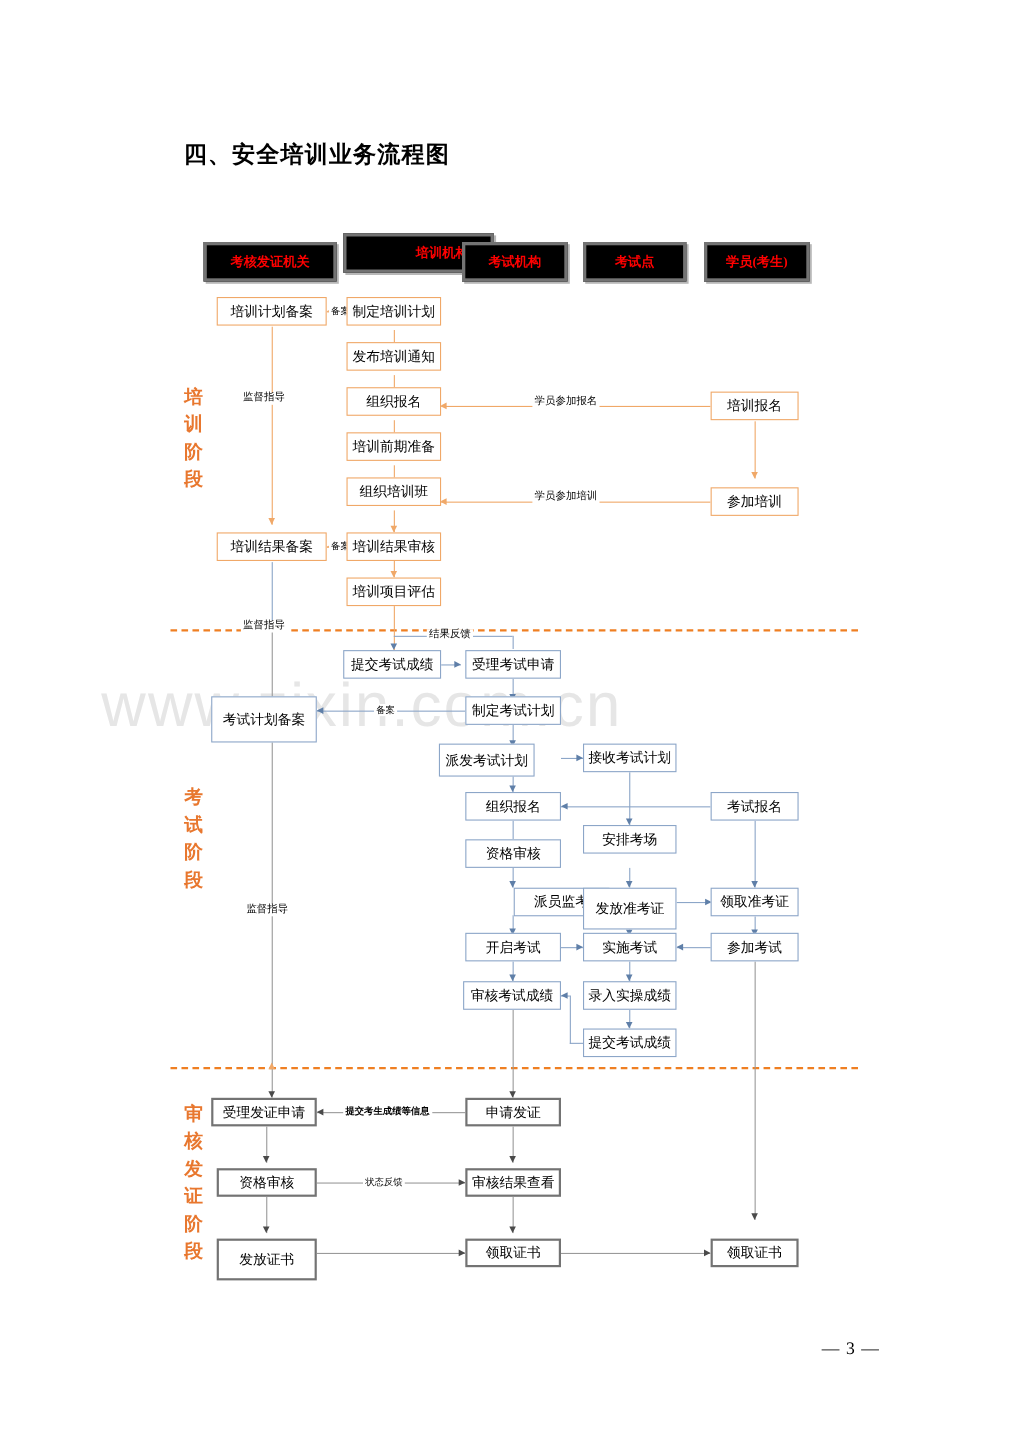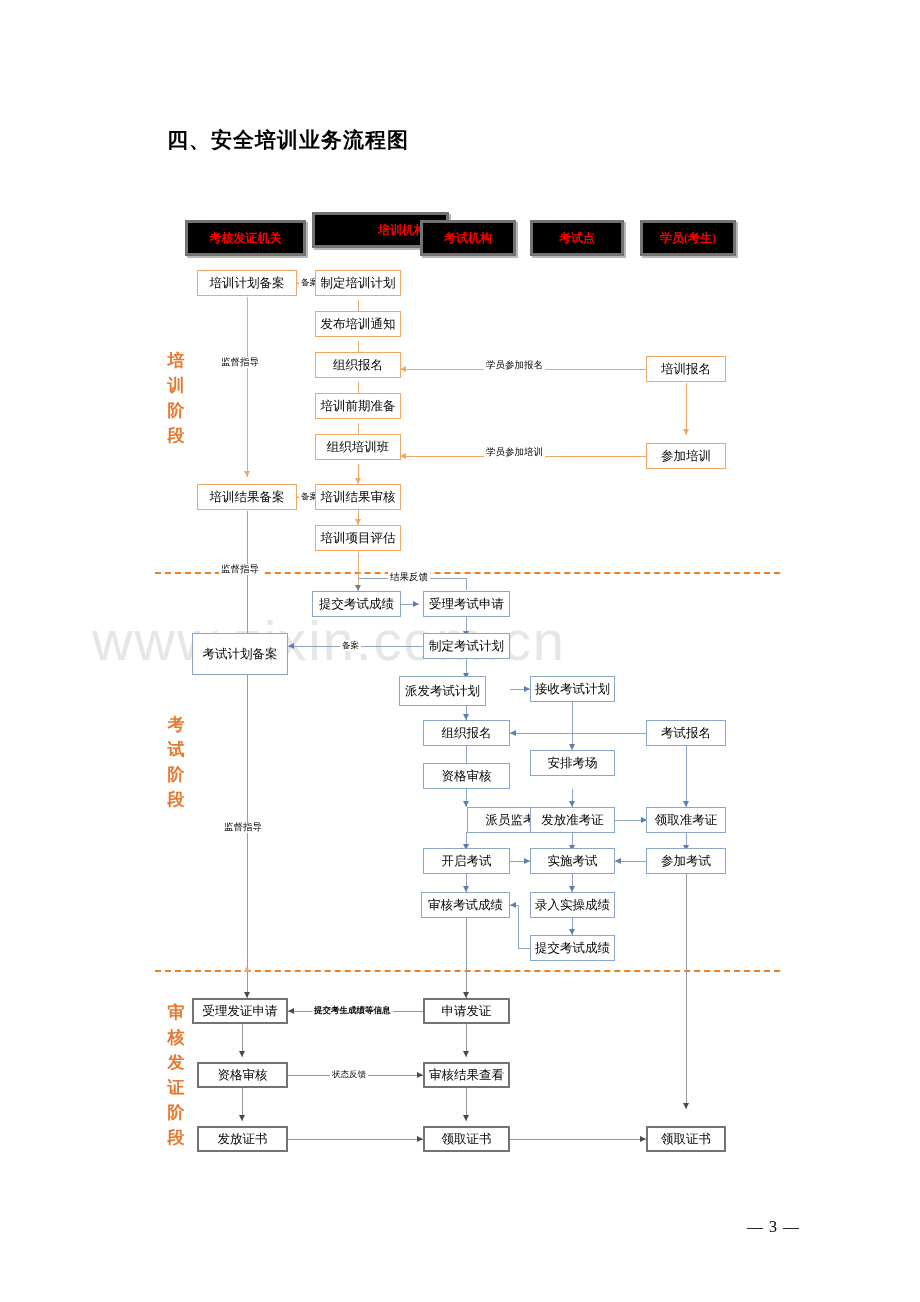--- a/index.html
+++ b/index.html
@@ -298,21 +298,21 @@
   <div class="node blue" style="left:423px;top:591px;width:87px;height:26px;">受理考试申请</div>
   <div class="node blue" style="left:192px;top:633px;width:96px;height:42px;">考试计划备案</div>
   <div class="node blue" style="left:423px;top:633px;width:87px;height:26px;">制定考试计划</div>
   <div class="node blue" style="left:399px;top:676px;width:87px;height:30px;">派发考试计划</div>
   <div class="node blue" style="left:530px;top:676px;width:85px;height:26px;">接收考试计划</div>
   <div class="node blue" style="left:423px;top:720px;width:87px;height:26px;">组织报名</div>
   <div class="node blue" style="left:646px;top:720px;width:80px;height:26px;">考试报名</div>
   <div class="node blue" style="left:423px;top:763px;width:87px;height:26px;">资格审核</div>
   <div class="node blue" style="left:530px;top:750px;width:85px;height:26px;">安排考场</div>
   <div class="node blue" style="left:423px;top:807px;width:87px;height:26px;margin-left:44px;">派员监考</div>
-  <div class="node blue" style="left:530px;top:807px;width:85px;height:26px;">发放准考证</div>
+  <div class="node blue" style="left:530px;top:807px;width:85px;height:38px;">发放准考证</div>
   <div class="node blue" style="left:646px;top:807px;width:80px;height:26px;">领取准考证</div>
   <div class="node blue" style="left:423px;top:848px;width:87px;height:26px;">开启考试</div>
   <div class="node blue" style="left:530px;top:848px;width:85px;height:26px;">实施考试</div>
   <div class="node blue" style="left:646px;top:848px;width:80px;height:26px;">参加考试</div>
   <div class="node blue" style="left:421px;top:892px;width:89px;height:26px;">审核考试成绩</div>
   <div class="node blue" style="left:530px;top:892px;width:85px;height:26px;">录入实操成绩</div>
   <div class="node blue" style="left:530px;top:935px;width:85px;height:26px;">提交考试成绩</div>
 
   <div class="ln h g" style="left:288px;top:1011px;width:135px;"></div>
   <div class="ah g left" style="left:288px;top:1007.5px;"></div>
@@ -337,19 +337,19 @@
   <div class="ln h g" style="left:288px;top:1139px;width:135px;"></div>
   <div class="ah g right" style="left:417px;top:1135.5px;"></div>
 
   <div class="ln h g" style="left:510px;top:1139px;width:136px;"></div>
   <div class="ah g right" style="left:640px;top:1135.5px;"></div>
 
   <div class="node gray" style="left:192px;top:998px;width:96px;height:26px;">受理发证申请</div>
   <div class="node gray" style="left:423px;top:998px;width:87px;height:26px;">申请发证</div>
   <div class="node gray" style="left:197px;top:1062px;width:91px;height:26px;">资格审核</div>
   <div class="node gray" style="left:423px;top:1062px;width:87px;height:26px;">审核结果查看</div>
-  <div class="node gray" style="left:197px;top:1126px;width:91px;height:26px;">发放证书</div>
+  <div class="node gray" style="left:197px;top:1126px;width:91px;height:38px;">发放证书</div>
   <div class="node gray" style="left:423px;top:1126px;width:87px;height:26px;">领取证书</div>
   <div class="node gray" style="left:646px;top:1126px;width:80px;height:26px;">领取证书</div>
 
   <div class="page-num">— 3 —</div>
 
 </div>
 
 </body></html>

